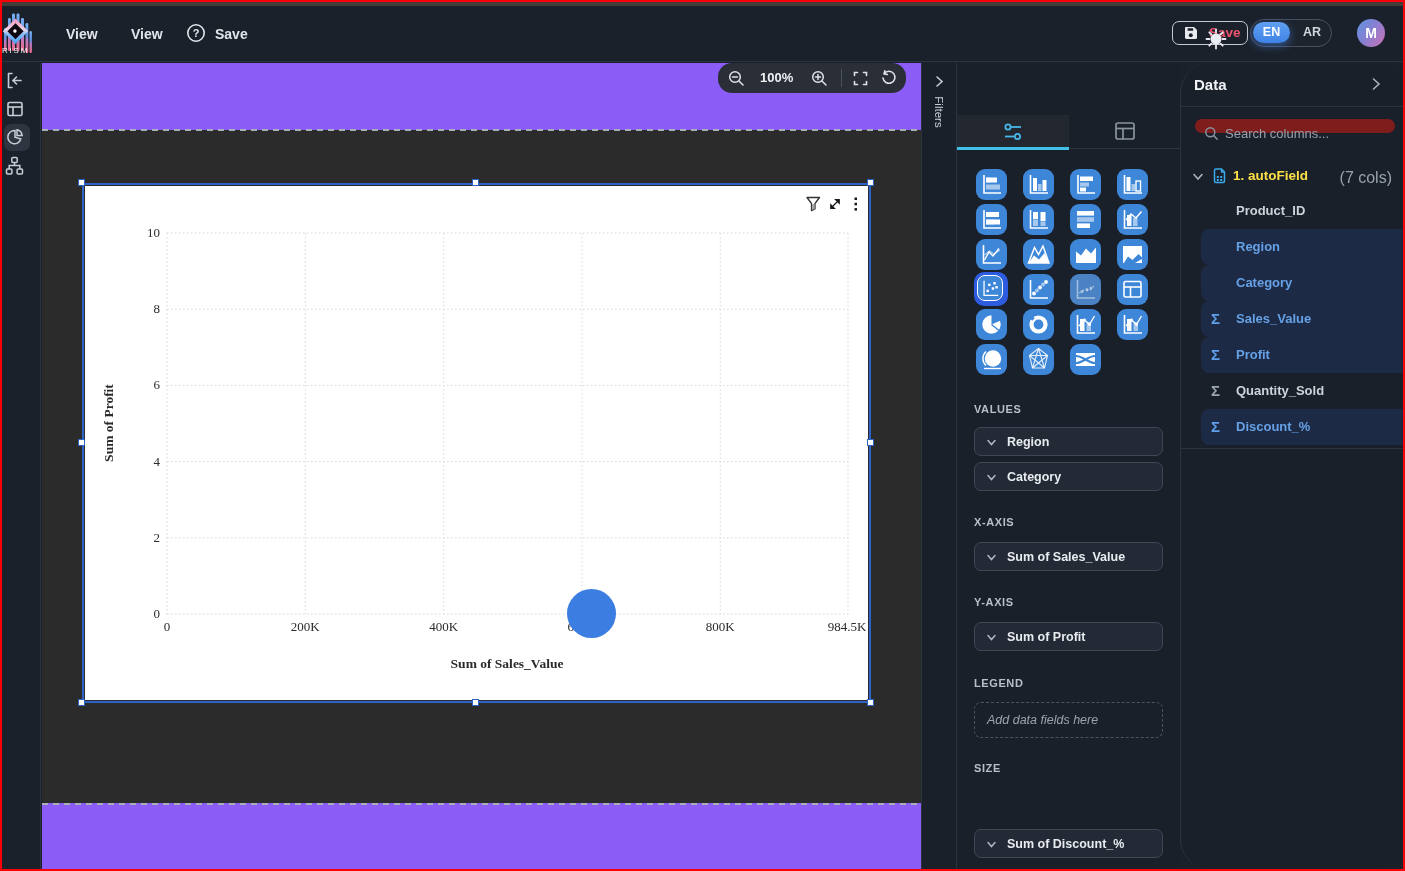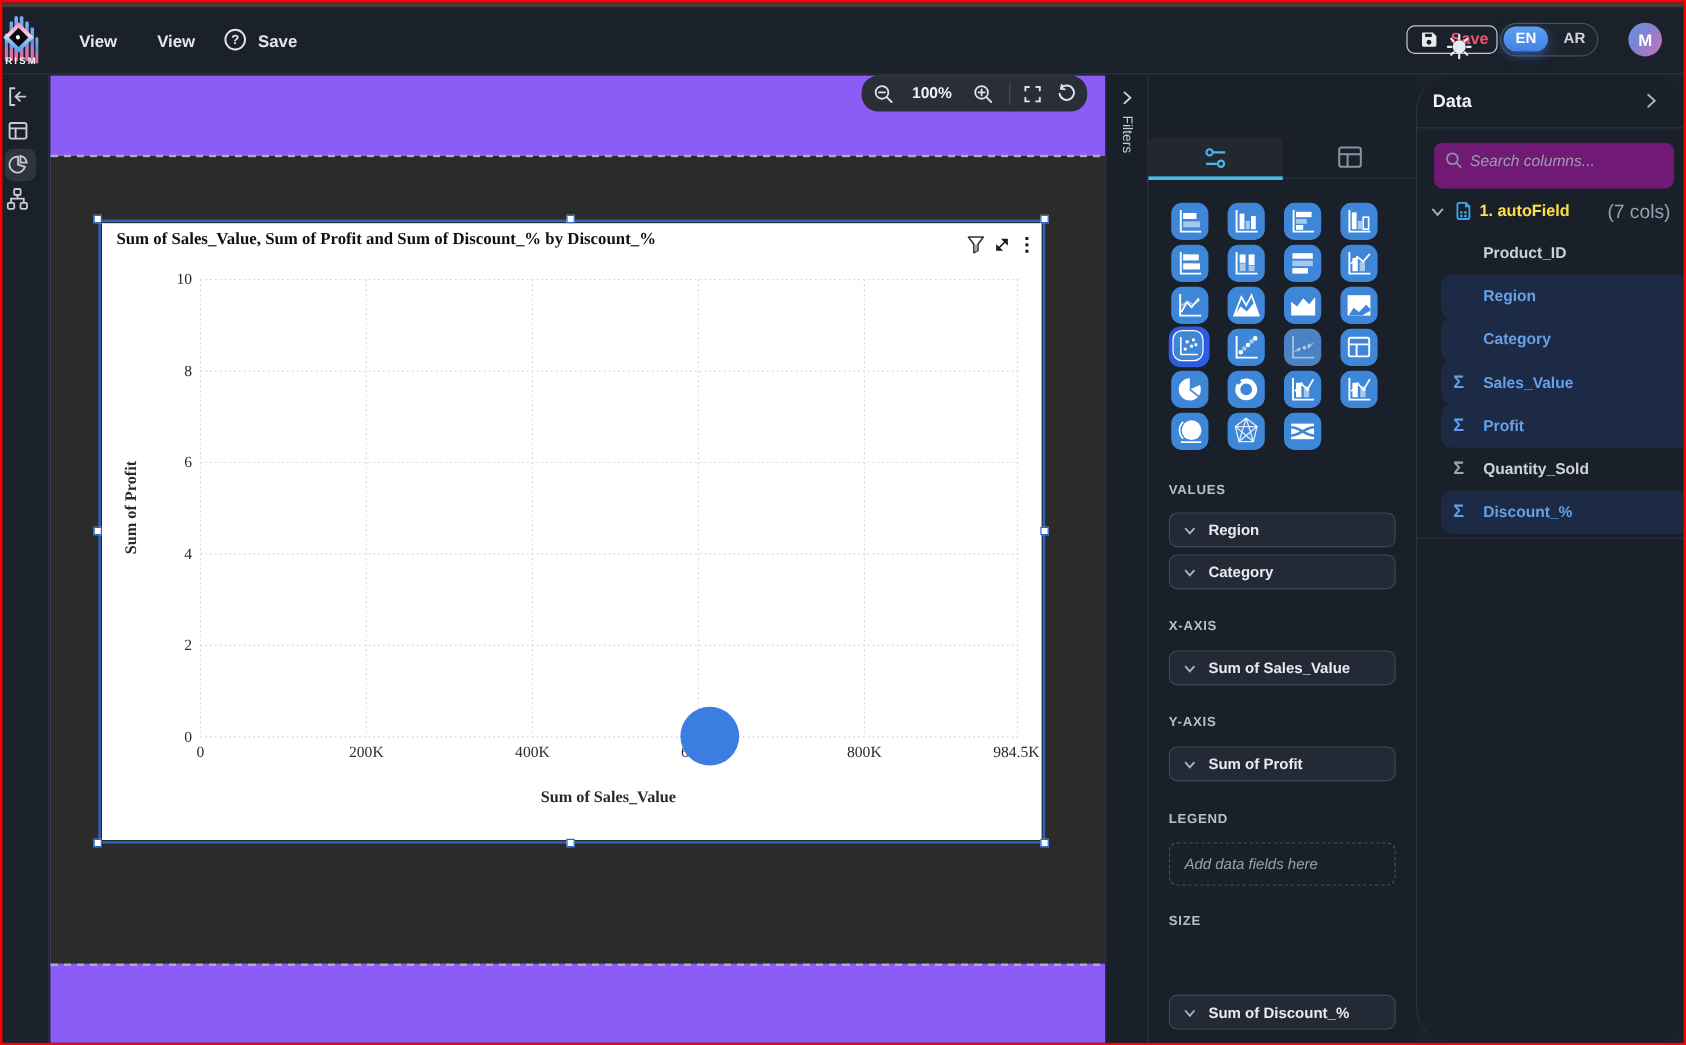--- a/index.html
+++ b/index.html
@@ -5,21 +5,21 @@
   * { margin:0; padding:0; box-sizing:border-box; }
   html,body { width:1405px; height:871px; overflow:hidden; }
   body { position:relative; background:#1b212b; font-family:"Liberation Sans", sans-serif; }
   .frame { position:absolute; inset:0; border:2px solid #fb0007; z-index:99; pointer-events:none; }
   .topstrip { position:absolute; left:2px; right:2px; top:2px; height:4px; background:#453b38; z-index:98; }
 
   
   .topbar { position:absolute; left:2px; right:2px; top:6px; height:56px; background:#1b212b; border-bottom:1px solid #2c3340; }
   .menu { position:absolute; top:0; height:56px; line-height:56px; color:#e2e6ec; font-size:14px; font-weight:700; }
   .logo { position:absolute; left:0px; top:5px; width:32px; height:50px; }
-  .rism { position:absolute; left:0px; top:40px; width:32px; text-align:center; color:#f0f2f5; font-size:8px; font-weight:700; letter-spacing:1.8px; }
+  .rism { position:absolute; left:0px; top:40px; width:32px; text-align:left; color:#f0f2f5; font-size:8px; font-weight:400; letter-spacing:1.8px; }
   .savebtn { position:absolute; left:1170px; top:15px; width:76px; height:24px; border:1.5px solid #c6cad0; border-radius:7px;text-align:center; }
   .savebtn span { position:absolute; left:36px; top:3px; color:#f0536e; font-size:13.5px; font-weight:600; }
   .toggle { position:absolute; left:1248px; top:13px; width:82px; height:28px; border:1.5px solid #46505f; border-radius:14px; background:#1e242e; }
   .toggle .en { position:absolute; left:2px; top:2px; width:37px; height:21px; border-radius:11px; background:linear-gradient(180deg,#5fa0f2,#3f82e6); color:#fff; font-size:12.5px; font-weight:700; text-align:center; line-height:21px; box-shadow:0 3px 9px rgba(70,130,230,.55); }
   .toggle .ar { position:absolute; left:44px; top:2px; width:34px; height:21px; color:#d2d7de; font-size:12.5px; font-weight:700; text-align:center; line-height:21px; }
   .avatar { position:absolute; left:1355px; top:13px; width:28px; height:28px; border-radius:50%; background:linear-gradient(125deg,#5e96e0 0%,#8580d2 45%,#c772b8 95%); color:#fff; font-size:14px; font-weight:700; text-align:center; line-height:28px; }
 
   
   .sidebar { position:absolute; left:2px; top:63px; width:39px; bottom:2px; background:#1b212b; border-right:1px solid #2c3340; }
   .sb-active { position:absolute; left:2px; top:61px; width:26px; height:27px; background:#2e3440; border-radius:7px; }
@@ -54,21 +54,21 @@
   .tabline { position:absolute; left:0; top:84px; width:112px; height:3px; background:#41bfe6; }
 
   .wlabel { position:absolute; left:17px; color:#b8bfca; font-size:11px; font-weight:700; letter-spacing:.6px; }
   .pill { position:absolute; left:17px; width:189px; height:29px; background:#232a36; border:1px solid #3e4756; border-radius:7px; color:#e8ebef; font-size:12.5px; font-weight:700; }
   .pill .txt { position:absolute; left:32px; top:7px; }
   .pill svg, .dashbox svg { position:absolute; left:11px; top:9px; }
   .dashbox { position:absolute; left:17px; width:189px; height:36px; border:1.5px dashed #4a5364; border-radius:7px; }
   .dashbox .txt { position:absolute; left:12px; top:10px; color:#9aa2ae; font-size:12.5px; font-style:italic; }
 
   
-  .searchbox { position:absolute; left:14px; top:56px; width:200px; height:38px; background:#701a75; border-radius:7px;font-style:italic; }
+  .searchbox { position:absolute; left:14px; top:56px; width:200px; height:14px; background:#7f1d1d; border-radius:7px; }
   .searchbox .txt { position:absolute; left:30px; top:7px; color:#98a1ae; font-size:13px; }
   .drow { position:absolute; left:0; width:223px; height:36px; }
   .drow.hl { background:#1d2a45; border-radius:8px 0 0 8px; left:20px; width:203px; }
   .drow .nm { position:absolute; left:55px; top:10px; font-size:13px; font-weight:600; color:#cdd3da; }
   .drow.hl .nm { left:35px; color:#66a1e6; }
   .sigma { position:absolute; left:30px; top:9px; font-size:15px; font-weight:600; color:#9aa3b0; font-family:"Liberation Sans",sans-serif; }
   .drow.hl .sigma { left:10px; color:#5f9ee8; }
 
   .vicon { position:absolute; width:31px; height:31px; border-radius:9px; background:#3d86d8; }
 </style>
@@ -207,21 +207,20 @@
           <path d="M3.2 3.6 A6 6 0 1 1 2 8"></path>
           <path d="M3.8 0.8 L3.2 3.9 L6.3 4.5"></path>
         </g>
       </svg>
     </div>
     <div class="page"></div>
     <div class="dashline" style="top:66px;"></div>
     <div class="dashline" style="top:740px;"></div>
     <div class="selrect"></div>
     <div class="card">
-      <div class="cardtitle">Sum of Sales_Value, Sum of Profit and Sum of Discount_% by Discount_%</div>
       <svg style="position:absolute;left:713px;top:8px;" width="66" height="20" viewBox="0 0 66 20">
         <path d="M9 3.5 H21.5 L17 9.5 V14.8 L13.5 16.6 V9.5 Z" fill="none" stroke="#333" stroke-width="1.3" stroke-linejoin="round"></path>
         <rect x="14.2" y="10" width="2.2" height="5.6" fill="#a0a0a0"></rect>
         <g stroke="#181818" stroke-width="1.3" fill="#181818">
           <line x1="33.5" y1="13.5" x2="40.5" y2="6.5"></line>
           <path d="M32.8 10.8 V14.3 H36.3 Z"></path>
           <path d="M37.7 5.7 H41.2 V9.2 Z"></path>
         </g>
         <g fill="#181818">
           <rect x="56.5" y="3.5" width="2.5" height="2.5"></rect>

